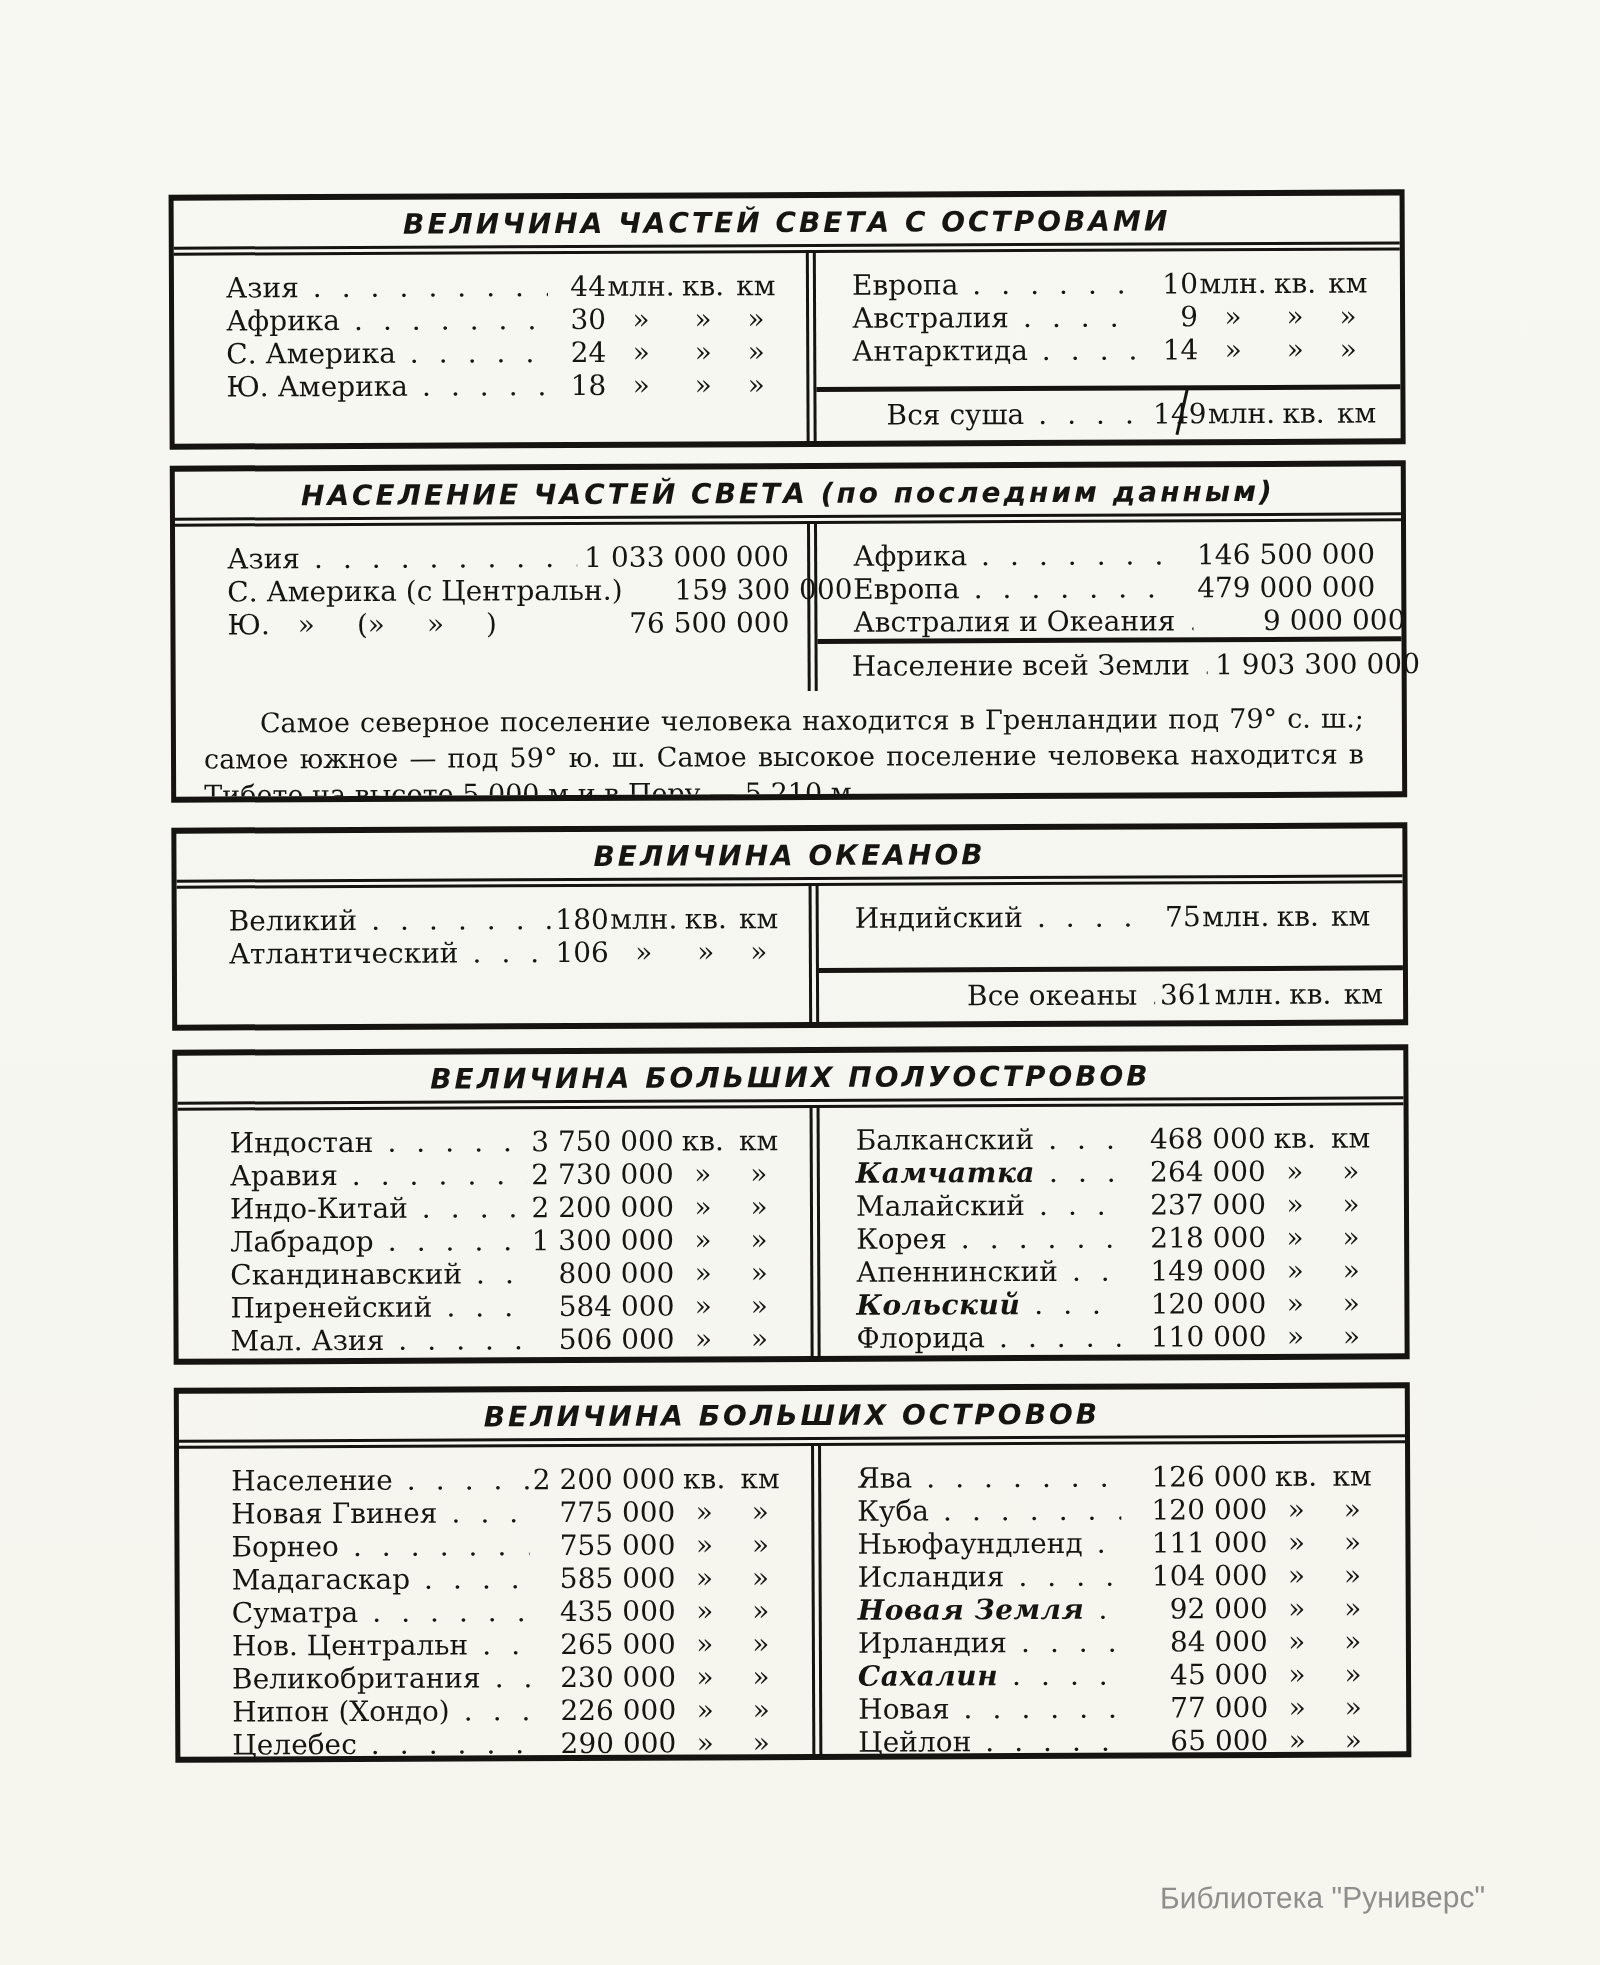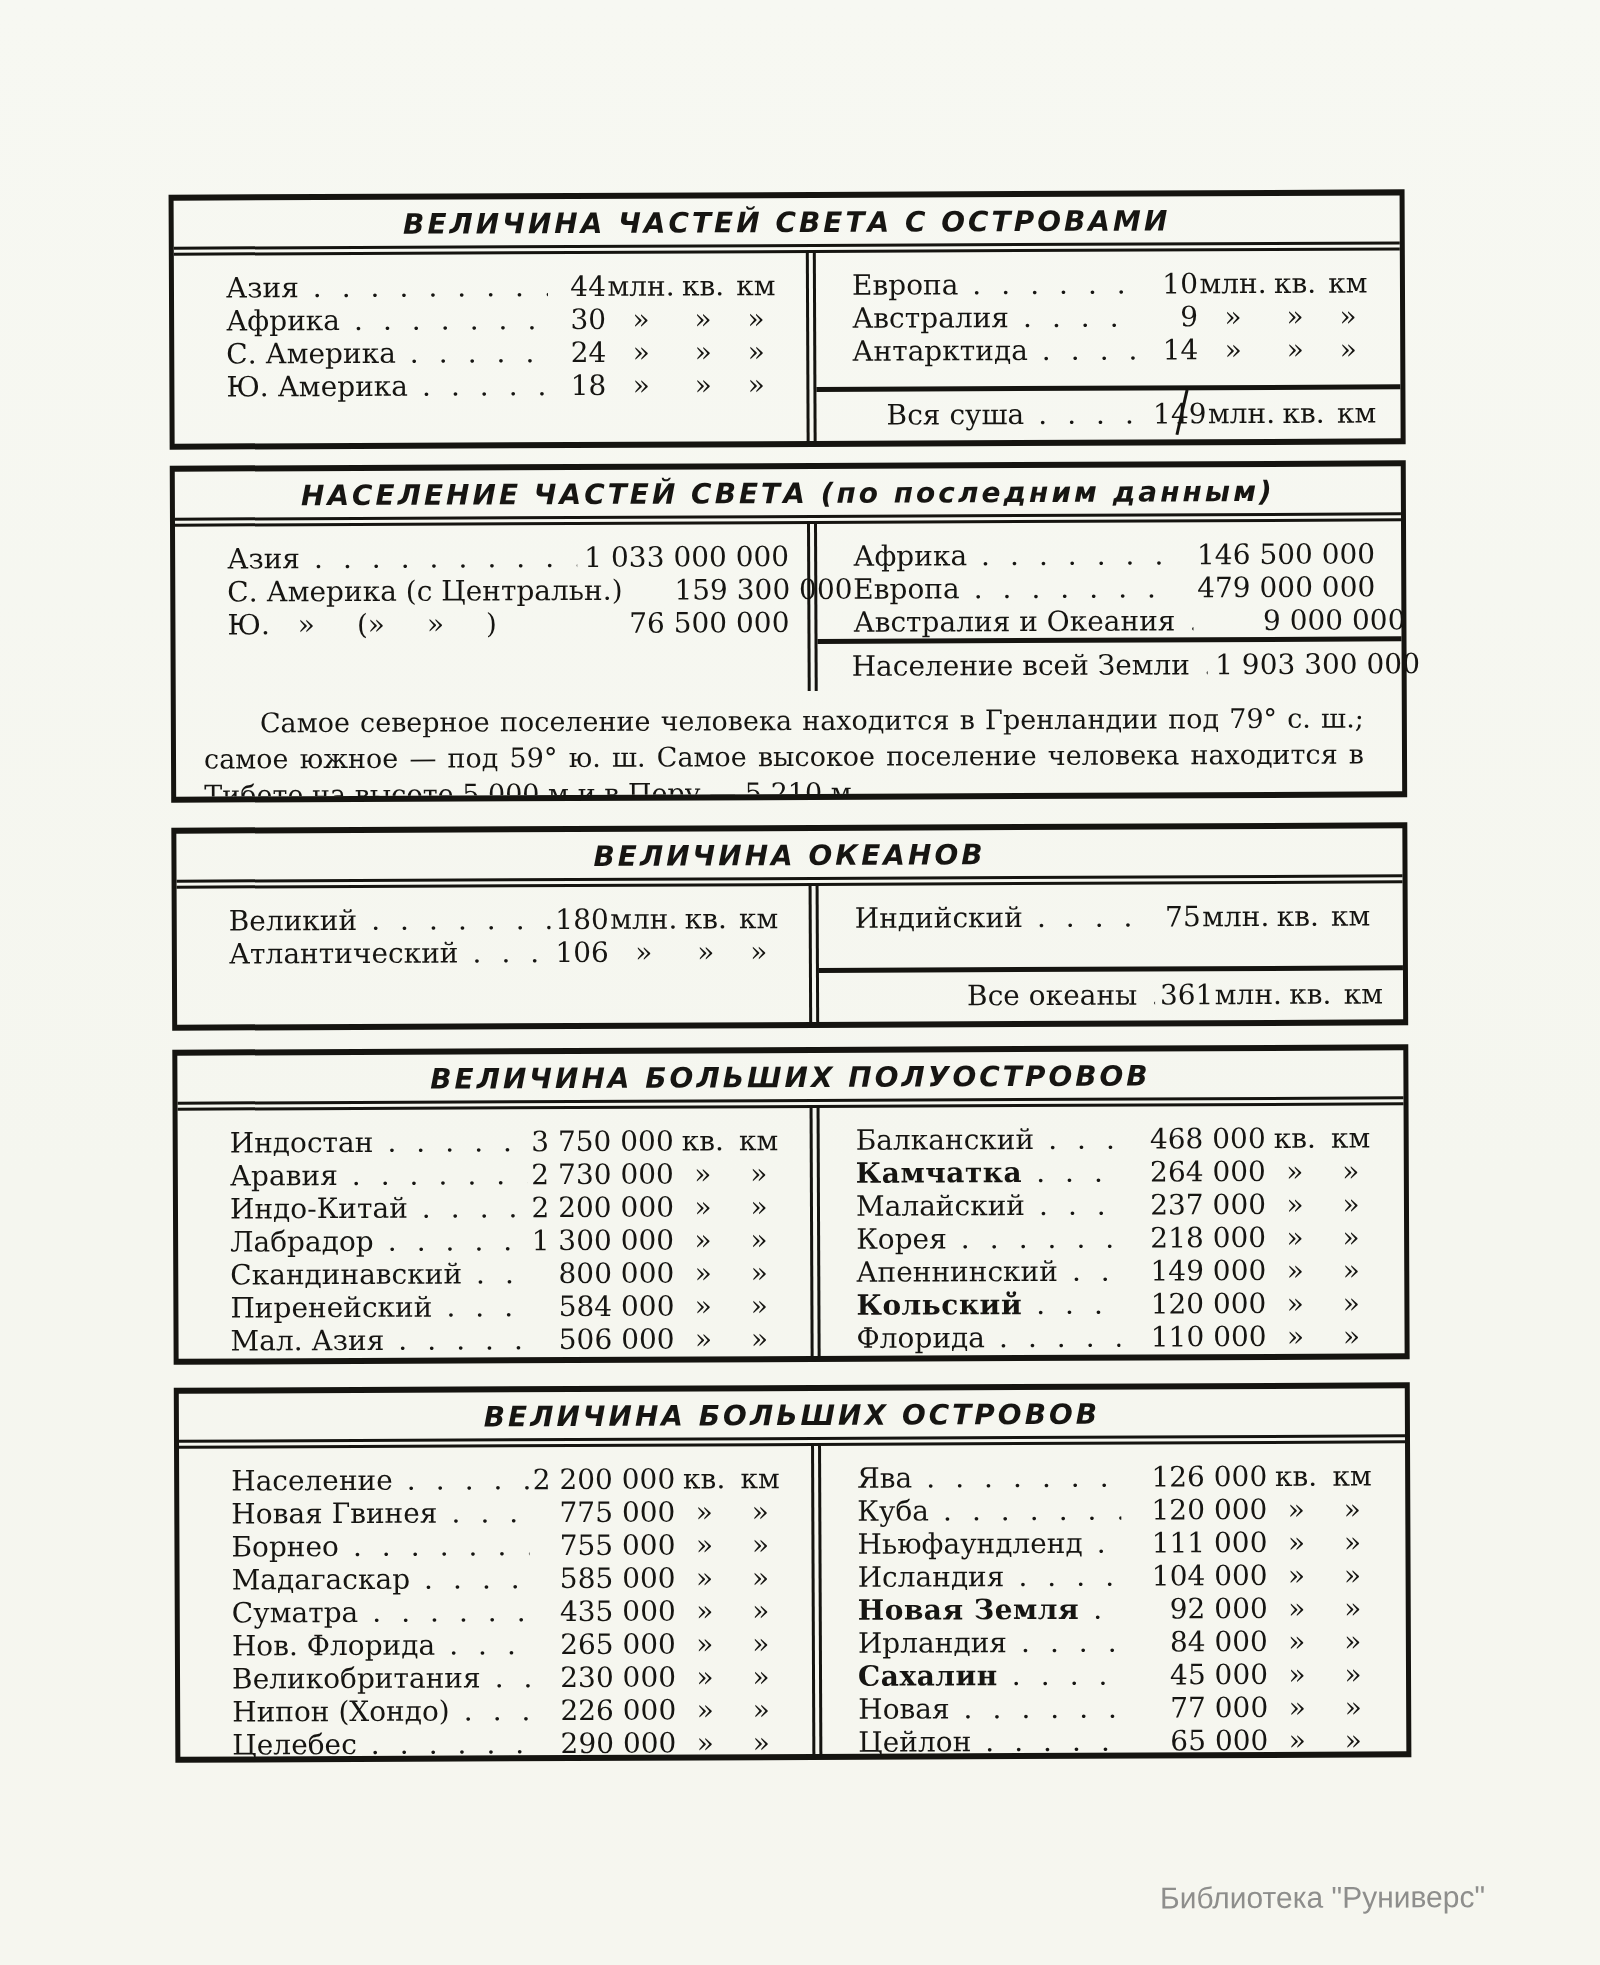--- a/index.html
+++ b/index.html
@@ -29,21 +29,21 @@
   .vdiv{width:4px;border-left:3px solid #151410;border-right:3px solid #151410;flex:0 0 auto;}
   .col{box-sizing:border-box;}
   .col.l{width:632px;padding:16px 24px 6px 52px;}
   .t2 .col.l{padding-right:18px;}
   .col.r{flex:1;display:flex;flex-direction:column;min-width:0;}
   .col.r .rows{padding:16px 26px 0 36px;}
   .ftr{margin-top:auto;border-top:5px solid #151410;padding:7px 18px 9px 70px;}
   .t2 .ftr{padding:6px 26px 8px 34px;}
   .t3 .ftr{padding-left:148px;}
   .row{display:flex;align-items:baseline;font-size:28px;line-height:33px;height:33px;white-space:nowrap;}
-  .row.bold .lab{font-weight:bold;letter-spacing:0.5px;}
+  .row.bold .lab{font-weight:bold;letter-spacing:0.5px;font-style:italic;}
   .lab{flex:0 0 auto;}
   .leader{flex:1 1 auto;overflow:hidden;white-space:nowrap;letter-spacing:20px;padding:0 4px 0 14px;min-width:0;}
   .val{flex:0 0 auto;text-align:right;}
   .t1 .val,.t3 .val{min-width:58px;}
   .t4 .val,.t5 .val{min-width:146px;}
   .t2 .val{min-width:212px;}
   .u{display:inline-block;flex:0 0 auto;text-align:center;}
   .u.it{}
   .u0{width:70px;}.u1{width:54px;}.u2{width:52px;}
   .t4 .u0,.t5 .u0{width:58px;}
@@ -388,21 +388,21 @@
             <span class="u u1">»</span>
           </div>
           <div class="row">
             <span class="lab">Суматра</span>
             <span class="leader">....................................</span>
             <span class="val">435 000</span>
             <span class="u u0">»</span>
             <span class="u u1">»</span>
           </div>
           <div class="row">
-            <span class="lab">Нов. Флорида</span>
+            <span class="lab">Нов. Центральн</span>
             <span class="leader">....................................</span>
             <span class="val">265 000</span>
             <span class="u u0">»</span>
             <span class="u u1">»</span>
           </div>
           <div class="row">
             <span class="lab">Великобритания</span>
             <span class="leader">....................................</span>
             <span class="val">230 000</span>
             <span class="u u0">»</span>

